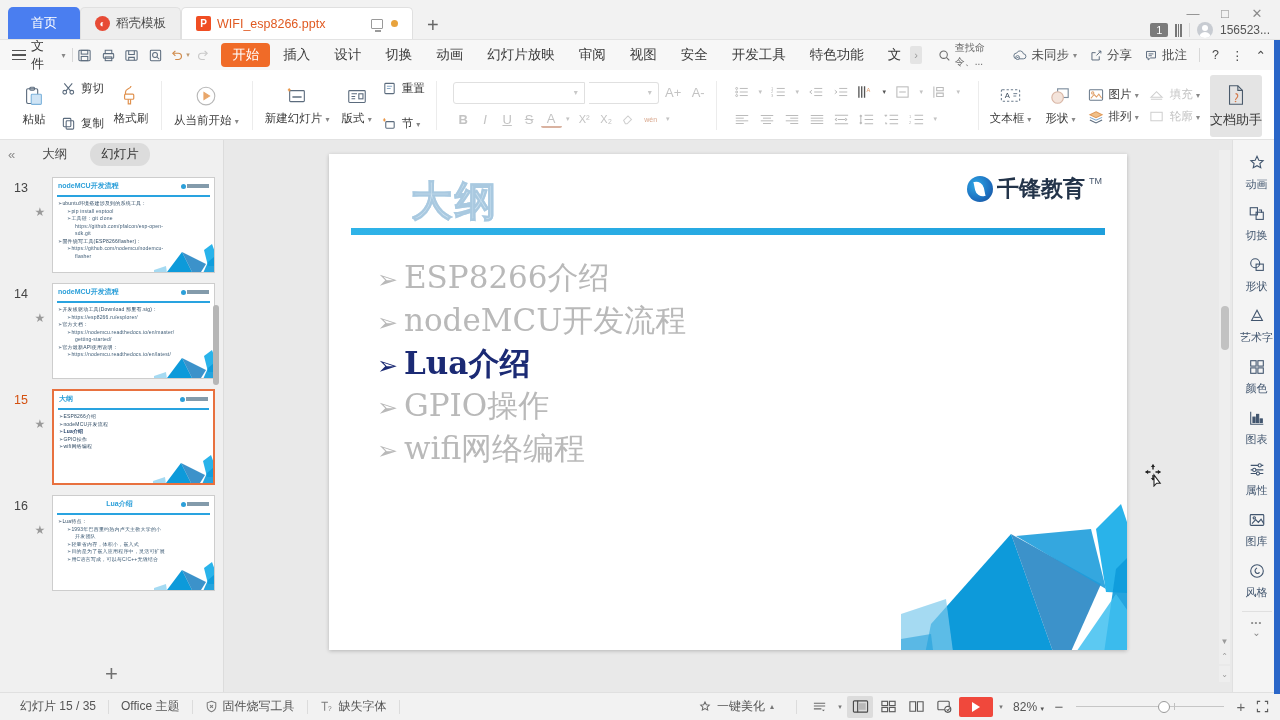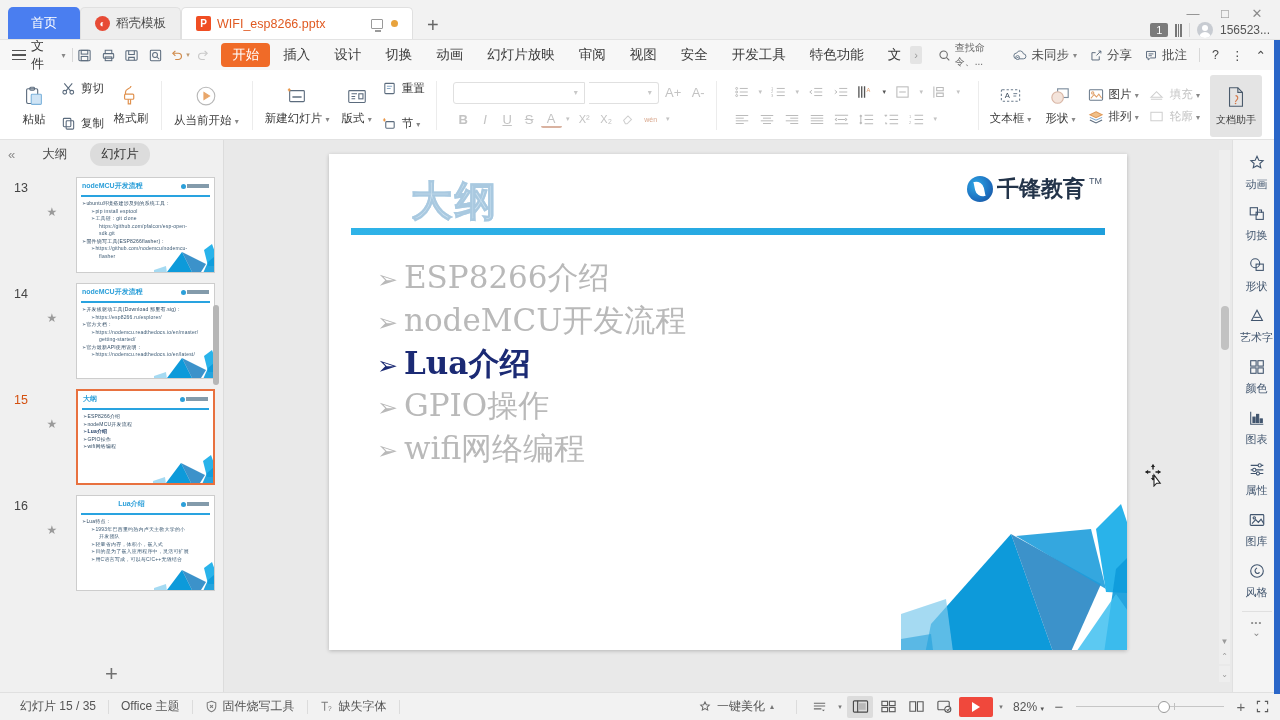--- a/index.html
+++ b/index.html
@@ -99,35 +99,35 @@
   .pargrp { display:flex; flex-direction:column; justify-content:center; gap:6px; padding: 0 8px;}
   .parrow { display:flex; align-items:center; gap:3px;}
   .pbtn { width:22px;height:21px;display:flex;align-items:center;justify-content:center;cursor:pointer;border-radius:2px;}
 
   
   .insgrp { display:flex; align-items:center; gap:2px; padding: 0 6px;}
   .col2 { display:flex; flex-direction:column; gap:3px; justify-content:center; height:62px;}
 
   .ribbon-right { margin-left:auto; display:flex; align-items:center; padding-right:2px;}
   .rr-btn { width:52px; height:62px; display:flex;flex-direction:column;align-items:center;justify-content:center;
-      gap:4px; font-size:10px; color:#3a3a3a; cursor:pointer;}
+      gap:4px; font-size:13px; color:#3a3a3a; cursor:pointer;}
   .rr-btn.sel { background:#e4e4e4; border-radius:3px;}
 
   
   .bodyrow { flex:1; display:flex; min-height:0; background:#e9e9e9;}
 
   
   .leftpanel { width:224px; background:#f0f0f0; display:flex; flex-direction:column;
       border-right:1px solid #dcdcdc; position:relative;}
   .lp-head { height:28px; display:flex; align-items:center; gap:12px; padding-left:8px; flex:0 0 28px;}
   .collapse-ic { color:#8a8a8a; font-size:13px; cursor:pointer; padding-right:4px;}
   .lp-tab { font-size:12.5px; color:#4a4a4a; padding: 3px 11px; border-radius:11px; cursor:pointer;}
   .lp-tab.on { background:#dcdcdc; color:#333;}
   .thumbs { flex:1; overflow:hidden; position:relative; padding-top:4px;}
-  .thumbrow { display:flex; align-items:flex-start; padding: 5px 8px 5px 0; gap:16px;}
+  .thumbrow { display:flex; align-items:flex-start; padding: 5px 8px 5px 0; gap:4px;}
   .thnum { width:28px; text-align:right; font-size:12.5px; color:#444; padding-top:4px; flex:0 0 28px;}
   .thnum.sel { color:#d4500f; font-weight:normal;}
   .thstar { width:16px; flex:0 0 16px; text-align:center; color:#9a9a9a; font-size:12px; padding-top:28px;}
   .slidebox { width:170px; height:96px; background:#fff; border:1px solid #cdcdcd; position:relative;
      overflow:hidden; cursor:pointer;}
   .slidebox.sel { border:2px solid #e8713f; }
   .thumbs-scroll { position:absolute; right:4px; top:165px; width:6px; height:80px;
      background:#b6b6b6; border-radius:3px;}
   .lp-foot { height:36px; display:flex; align-items:center; justify-content:center; flex:0 0 36px;}
   .plus-big { font-size:22px; color:#707070; cursor:pointer; line-height:1;}

